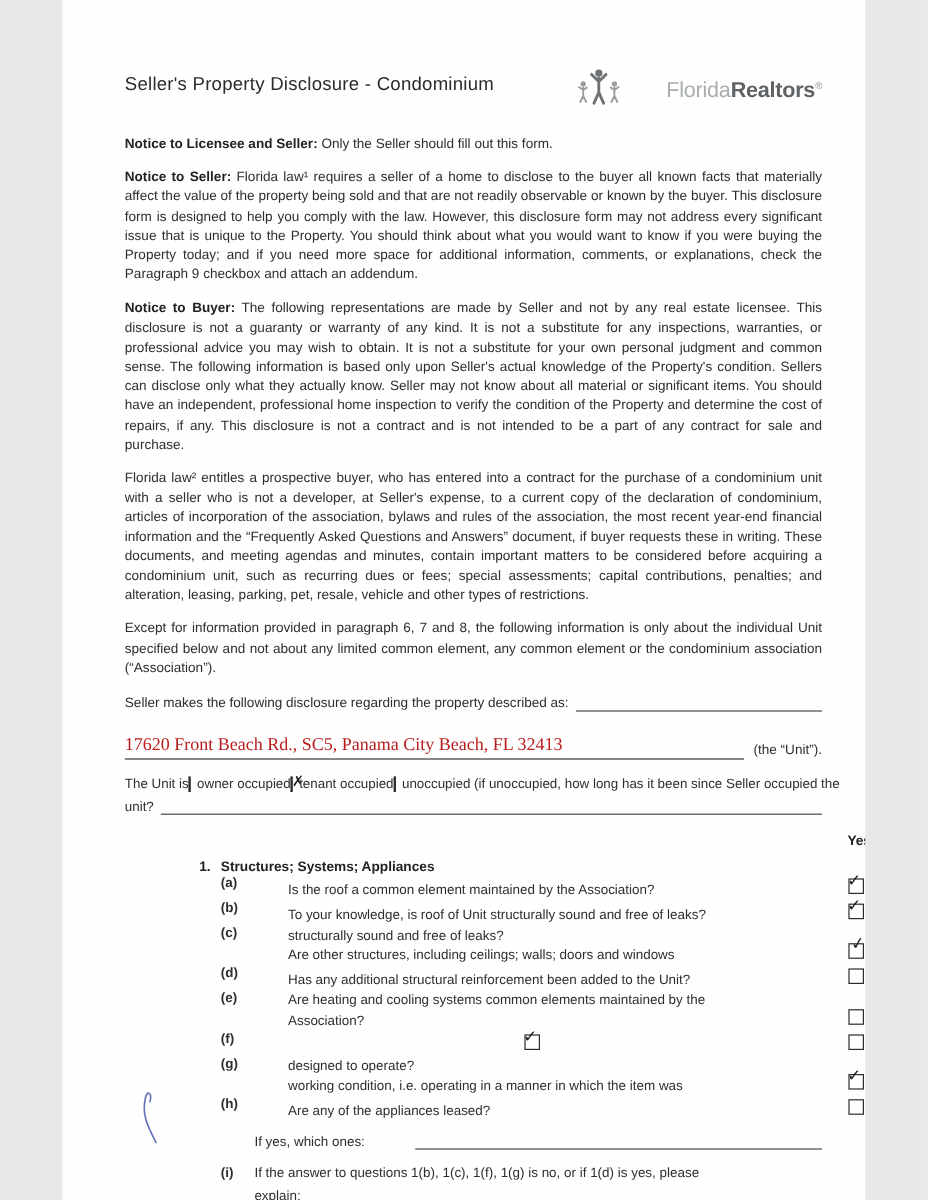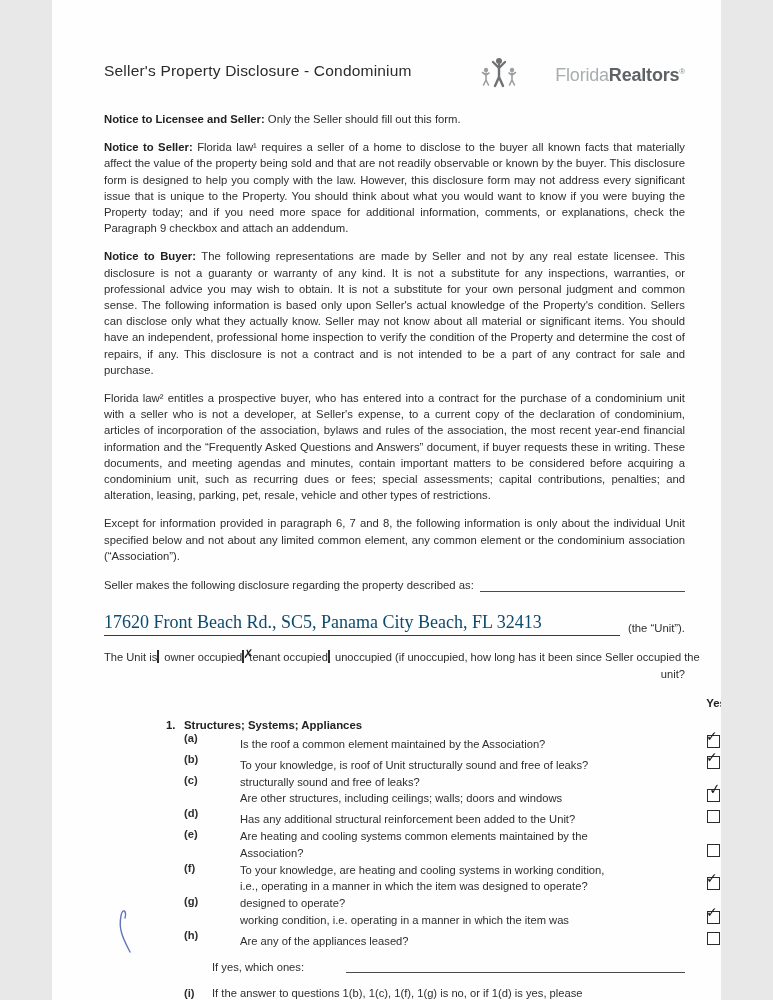--- a/index.html
+++ b/index.html
@@ -24,27 +24,27 @@
   .logo-reg{font-size:8px;color:#8a8d8f;vertical-align:super;}
   
   .para{font-size:11.3px;line-height:16.2px;text-align:justify;margin:12px 0 0 0;}
   .para b{color:#222;}
   .first-para{margin-top:17px;}
   
   .fill{flex:1;border-bottom:1px solid #4a4a4a;margin-left:6px;height:13px;}
   .line-row{display:flex;align-items:center;font-size:11.3px;margin-top:14px;}
   
   .addr-row{display:flex;align-items:flex-end;margin-top:20px;font-size:11.3px;}
-  .addr-main{flex:1;border-bottom:1.2px solid #3a3a3a;font-family:"Liberation Serif","DejaVu Serif",serif;font-size:18px;color:#0c4a6e;padding-bottom:2px;}
+  .addr-main{flex:1;border-bottom:1.2px solid #3a3a3a;font-family:"Liberation Serif","DejaVu Serif",serif;font-size:15px;color:#b91c1c;padding-bottom:2px;}
   .addr-suffix{margin-left:8px;white-space:nowrap;padding-bottom:2px;}
   
   .occ{margin-top:14px;font-size:11.15px;}
   .occ-row1{display:flex;align-items:center;white-space:nowrap;}
   .occ-row1 .gap-lg{width:12px;}
-  .occ-row2{display:flex;align-items:flex-end;margin-top:5px;flex-direction:column;}
+  .occ-row2{display:flex;align-items:flex-end;margin-top:5px;}
   .cb{position:relative;display:inline-block;width:11px;height:11px;border:1.4px solid #2c2c2c;vertical-align:-2px;margin:0 5px 0 0;background:#fff;}
   .mk{position:absolute;left:-2px;top:-7px;font-size:14px;font-weight:600;color:#181818;font-style:normal;line-height:1;}
   .mk-x{font-size:12px;left:0px;top:-3px;}
   .mk-ext{left:1px;top:-8px;transform:rotate(-8deg);}
   
   .qtable{margin-top:16px;margin-left:80px;}
   .qgrid{display:grid;grid-template-columns:28px 412px 72px 63px 70px;align-items:end;gap:28px;}
   .qhead{font-weight:700;font-size:11.4px;color:#222;text-align:center;padding-bottom:10px;}
   .sect{margin-left:-18px;display:flex;font-weight:700;font-size:11.4px;color:#222;grid-column:1 / span 2;}
   .sect-num{width:18px;}
@@ -193,24 +193,20 @@
         <div>Are heating and cooling systems common elements maintained by the</div>
         <div>Association?</div>
       </div>
       <div class="qcell"><span class="cb"><i class="mk"></i></span></div>
       <div class="qcell"><span class="cb"><i class="mk mk-x">✗</i></span></div>
       <div class="qcell"><span class="cb"><i class="mk mk-x"></i></span></div>
     </div>
 
     <div class="qgrid qrow">
       <div class="qid">(f)</div>
-      <div class="qtext">
-        <div>To your knowledge, are heating and cooling systems in working condition,</div>
-        <div>i.e., operating in a manner in which the item was designed to operate?</div>
-      </div>
       <div class="qcell"><span class="cb"><i class="mk">✓</i></span></div>
       <div class="qcell"><span class="cb"><i class="mk mk-x"></i></span></div>
       <div class="qcell"><span class="cb"><i class="mk mk-x"></i></span></div>
     </div>
 
     <div class="qgrid qrow">
       <div class="qid">(g)</div>
       <div class="qtext">
         <div>designed to operate?</div>
         <div>working condition, i.e. operating in a manner in which the item was</div>

